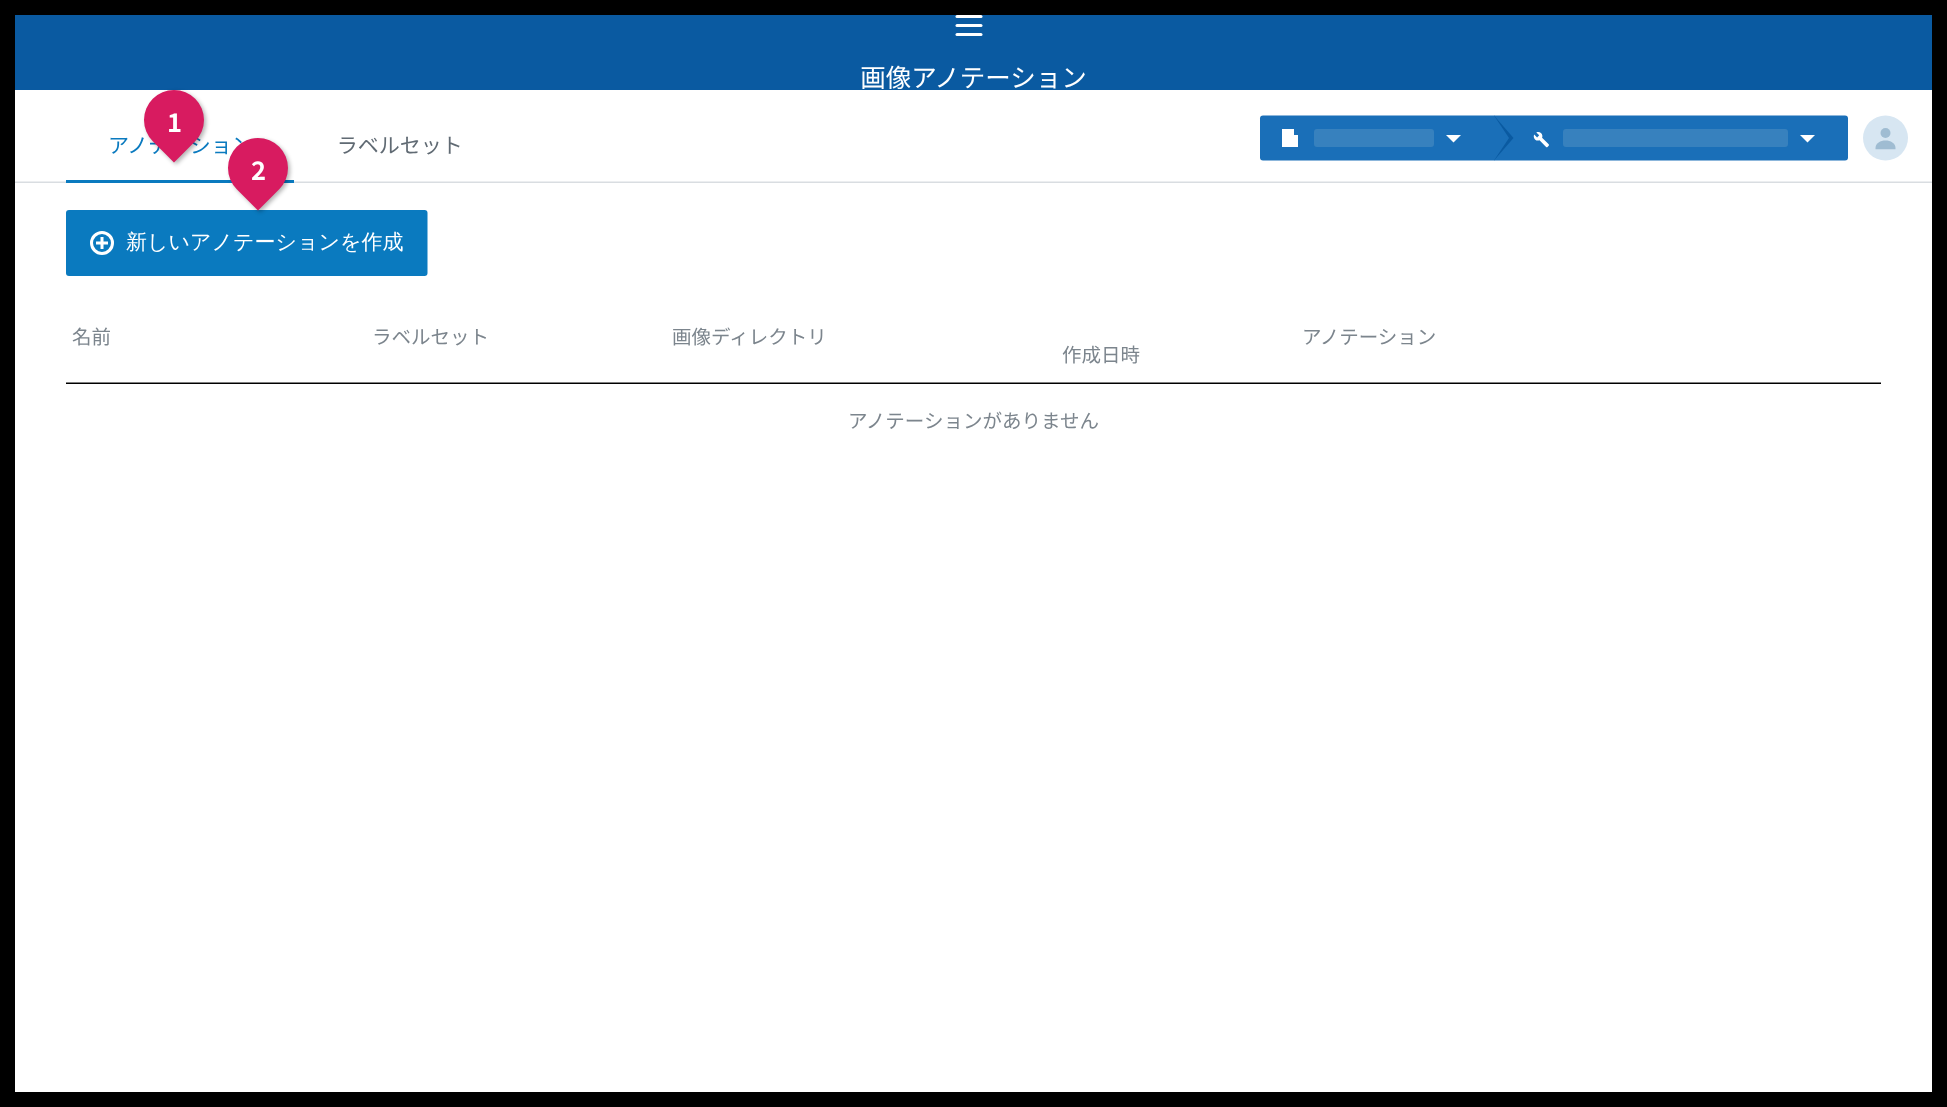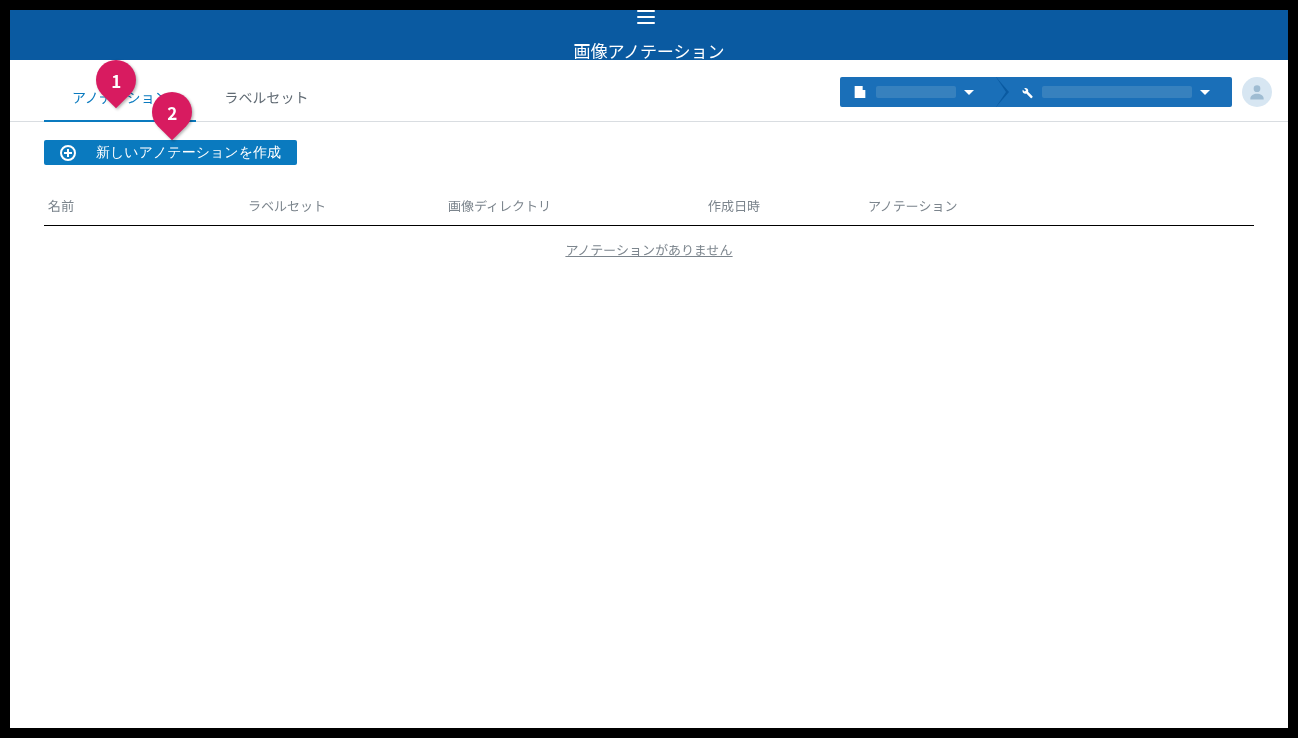--- a/index.html
+++ b/index.html
@@ -146,25 +146,25 @@
   }
 
   
   .content {
     padding: 18px 34px;
     flex: 1;
   }
   .primary-btn {
     display: inline-flex;
     align-items: center;
-    gap: 20px;
+    gap: 8px;
     background: #0a7abf;
     color: #fff;
     border: none;
-    height: 25px;
+    height: 44px;
     padding: 0 16px;
     font-size: 14px;
     border-radius: 2px;
     cursor: pointer;
   }
   .primary-btn .plus {
     width: 16px; height: 16px;
     border: 2px solid #fff;
     border-radius: 50%;
     position: relative;
@@ -187,29 +187,28 @@
     font-size: 13px;
     color: #7c858d;
     padding: 14px 4px 10px 4px;
     border-bottom: 1px solid #000000;
     margin-top: 16px;
   }
   .col-name        { flex: 0 0 200px; }
   .col-labelset    { flex: 0 0 200px; }
   .col-dir         { flex: 0 0 260px; }
   .col-project     { flex: 0 0 210px; }
-  .col-created     { flex: 0 0 160px; }
+  .col-created     { flex: 0 0 160px; margin-top: 12px; }
   .col-annotation  { flex: 1 1 auto; }
 
   .empty-state {
     text-align: center;
     color: #7c858d;
     font-size: 13px;
     padding: 14px 0;
-    text-decoration: underline;
   }
 
   
   .callout {
     position: absolute;
     width: 40px; height: 50px;
     pointer-events: none;
   }
   .callout .pin {
     width: 40px; height: 40px;

